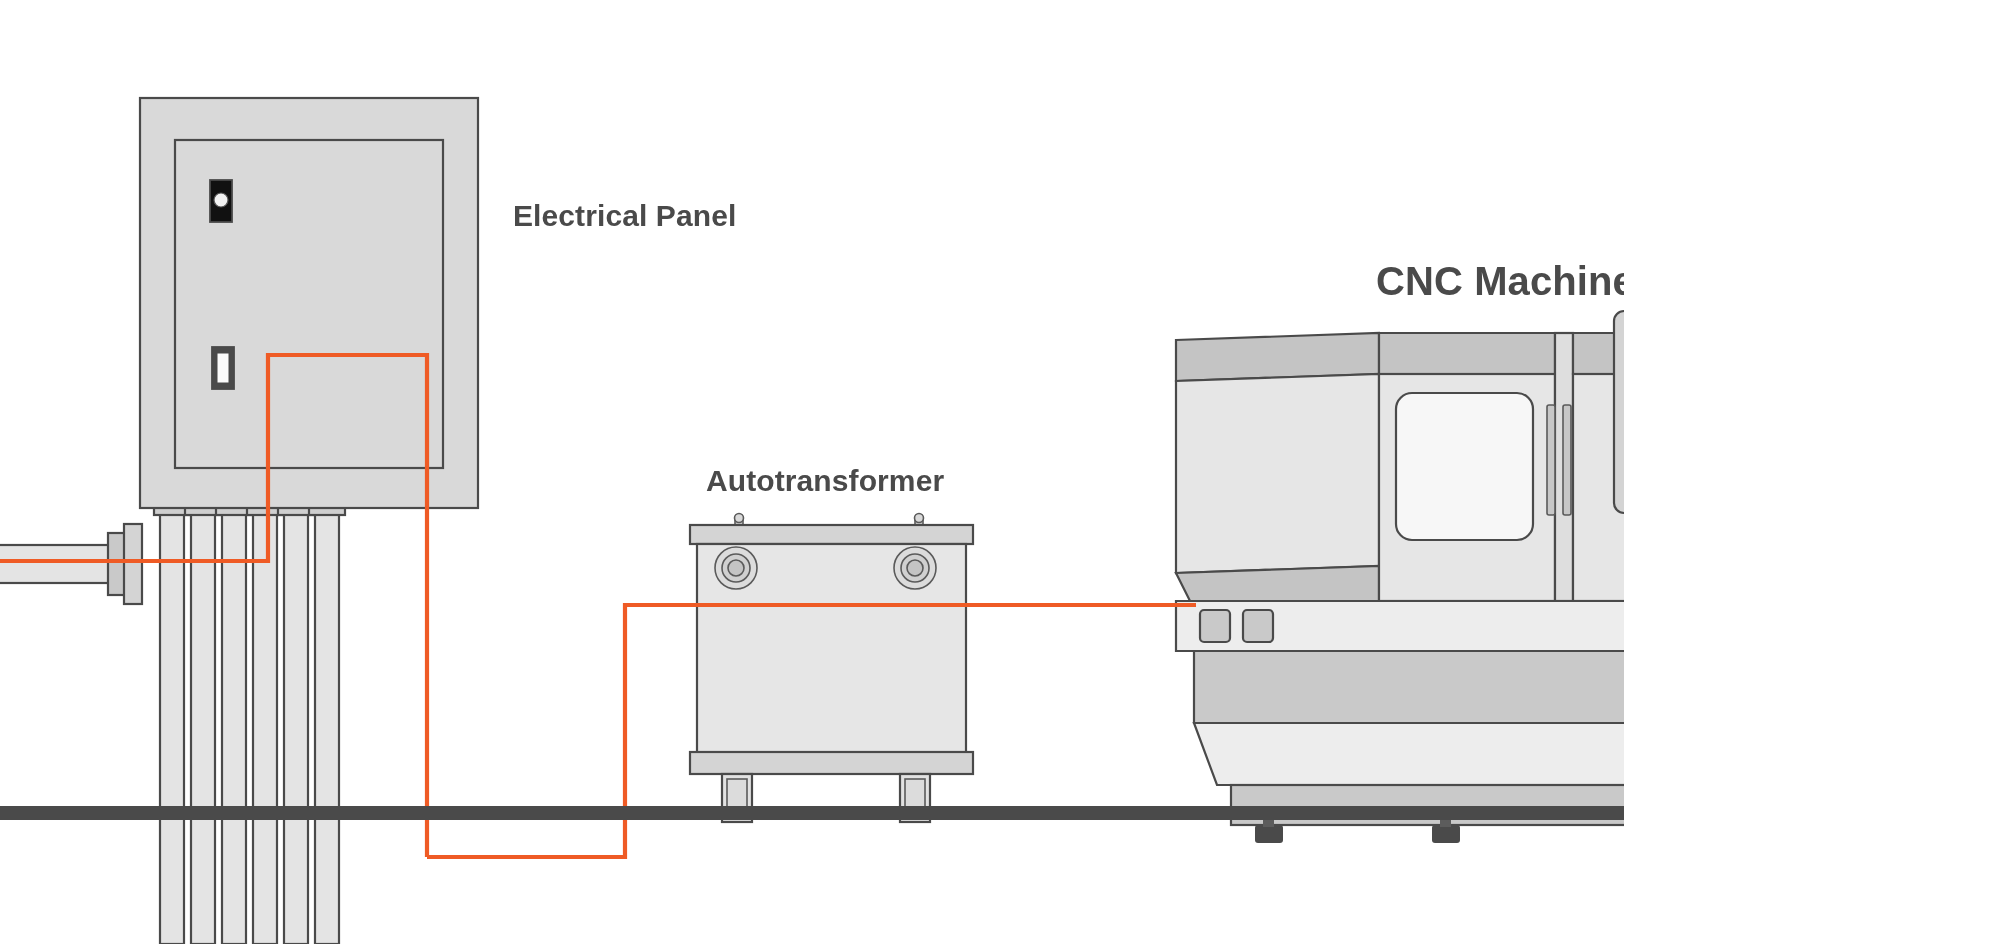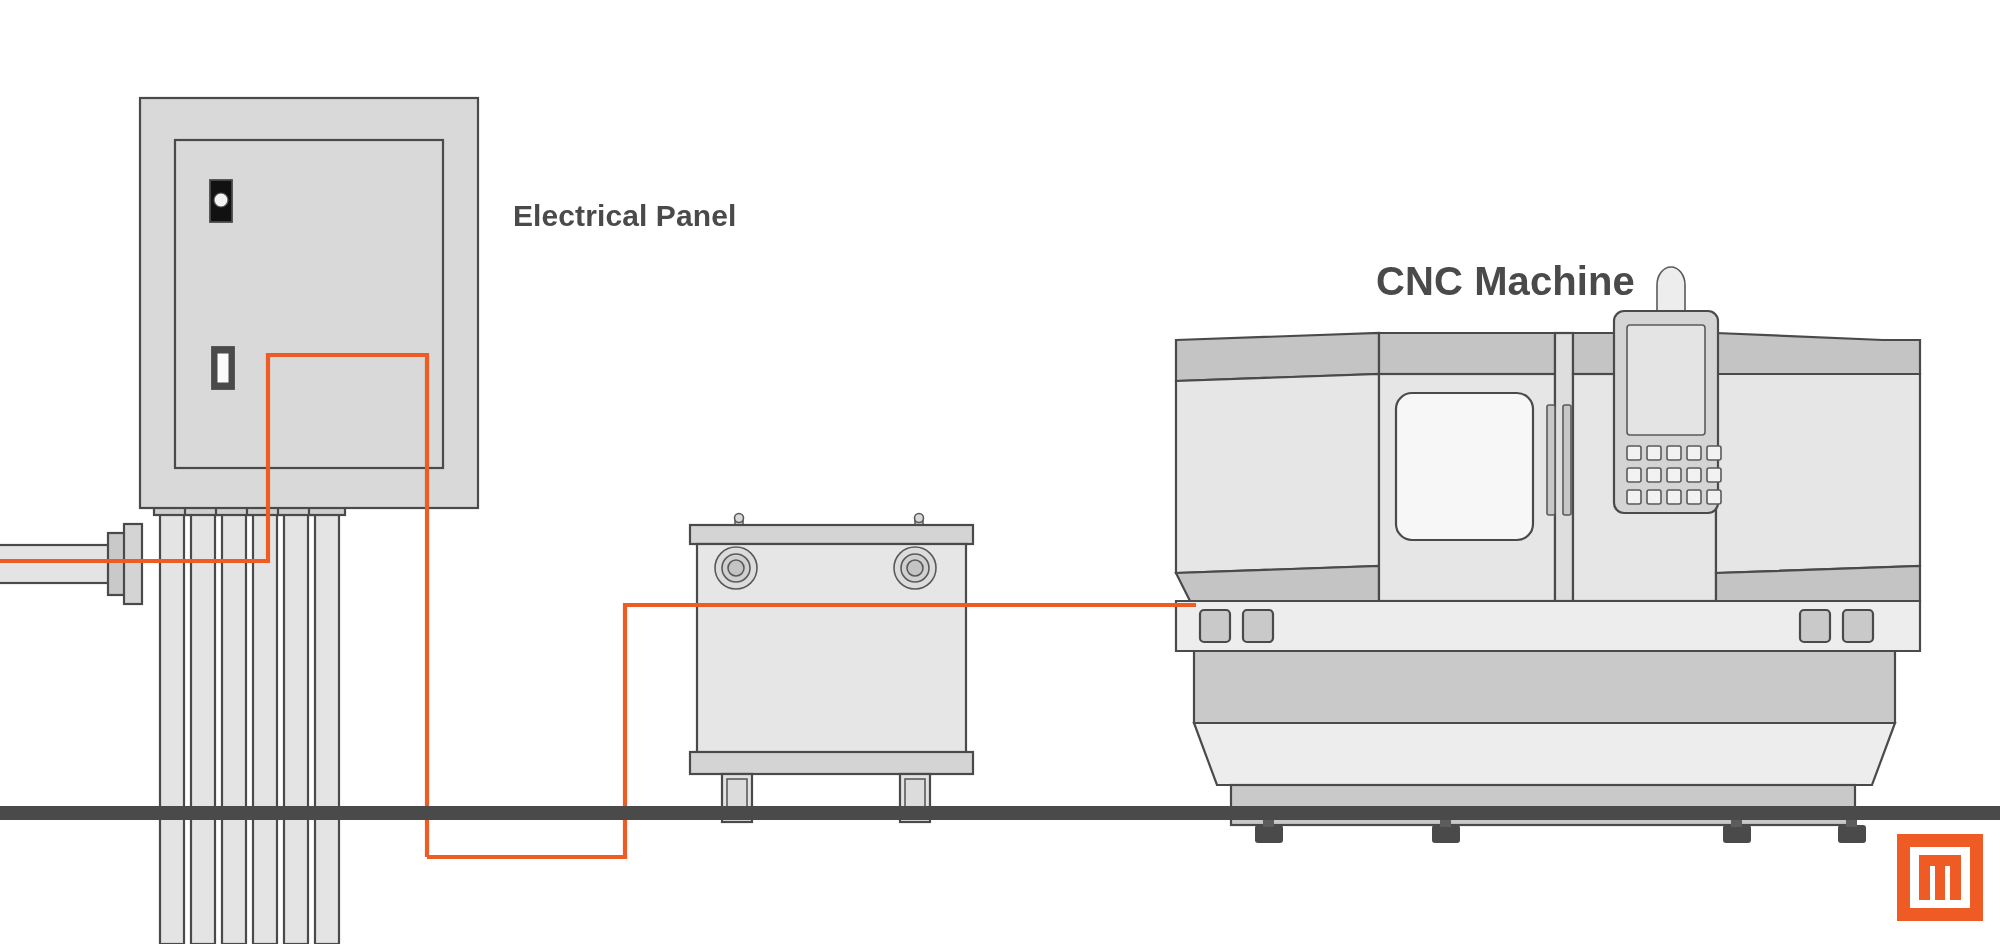--- a/index.html
+++ b/index.html
@@ -6,21 +6,21 @@
   html, body {
     margin: 0;
     padding: 0;
     background: #ffffff;
   }
   body {
     font-family: "Liberation Sans", sans-serif;
   }
   #stage {
     position: relative;
-    width: 2000px;
+    width: 1624px;
     height: 944px;
     background: #ffffff;
     overflow: hidden;
   }
   #scene {
     position: absolute;
     left: 0;
     top: 0;
     width: 2000px;
     height: 944px;
@@ -258,16 +258,17 @@
                L 1933 908 L 1933 921 L 1983 921 Z" fill="#EF5B25"></path>
       <path d="M 1919 855 L 1961 855 L 1961 900 L 1950 900 L 1950 866
                L 1945 866 L 1945 900 L 1935 900 L 1935 866 L 1930 866
                L 1930 900 L 1919 900 Z" fill="#EF5B25"></path>
     </g>
 
   </svg>
 
   <div class="lbl" id="label-electrical-panel">Electrical Panel</div>
 
+  <div class="lbl" id="label-autotransformer">Autotransformer</div>
 
   <div class="lbl" id="label-cnc-machine">CNC Machine</div>
 
 </div>
 
 </body></html>

